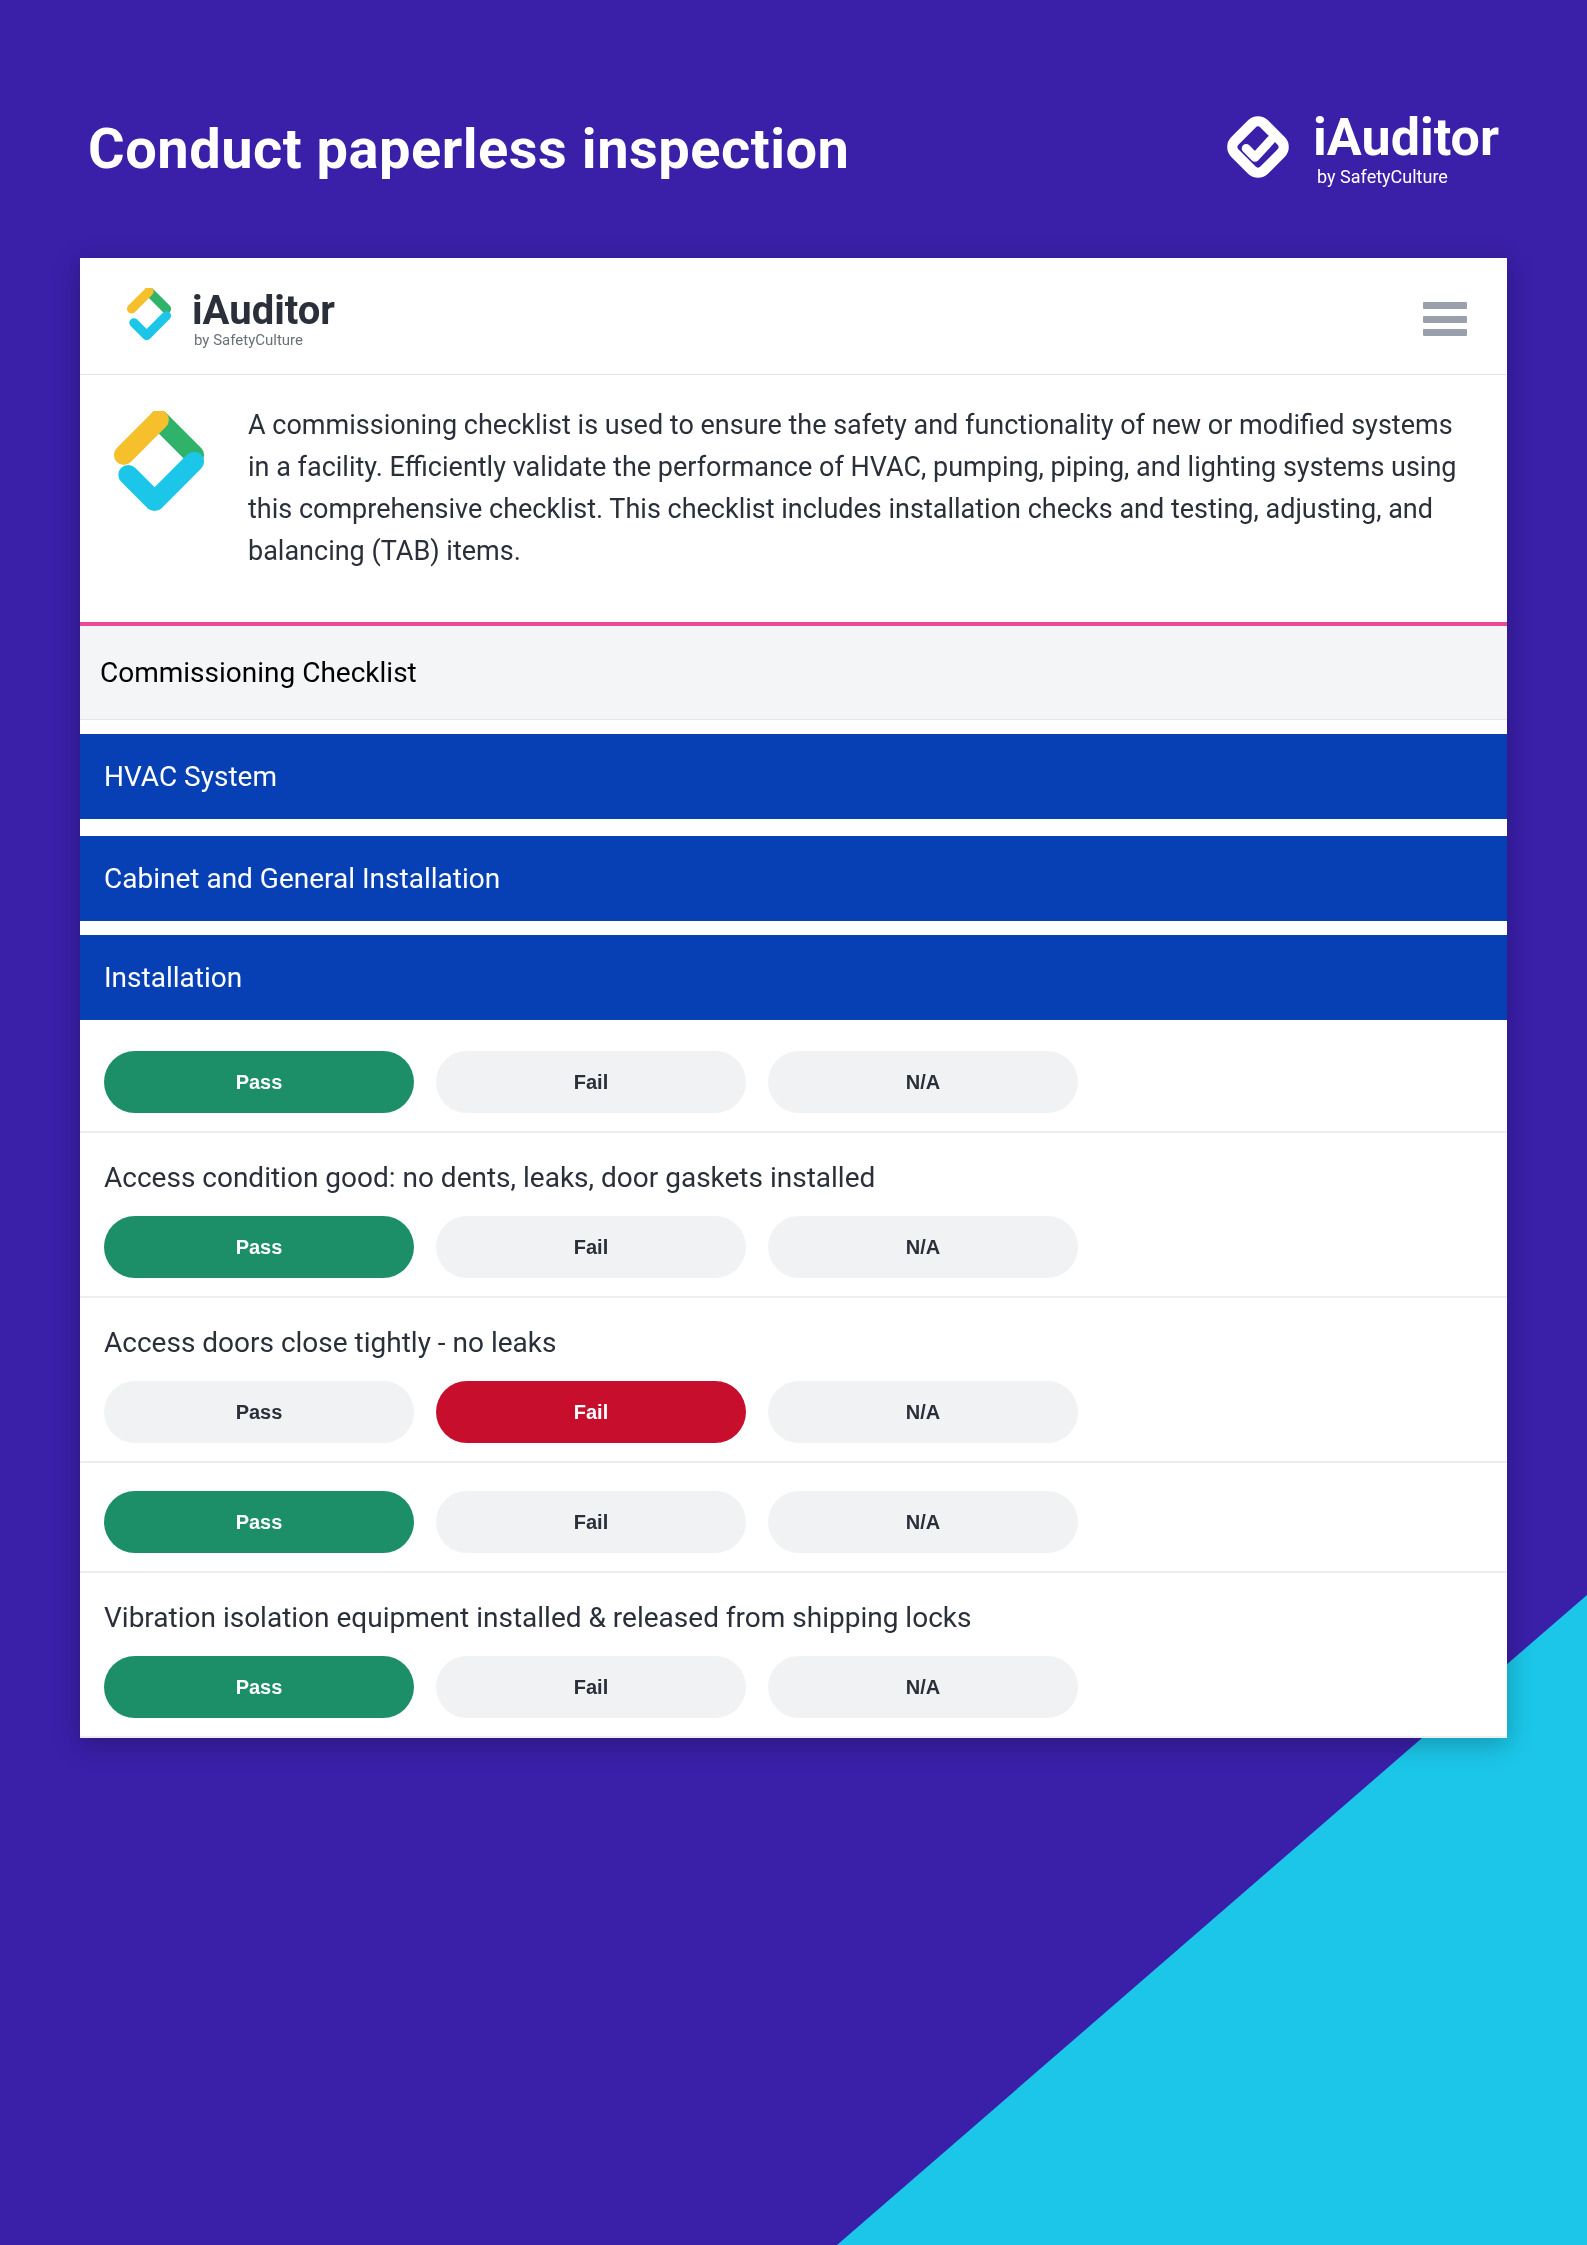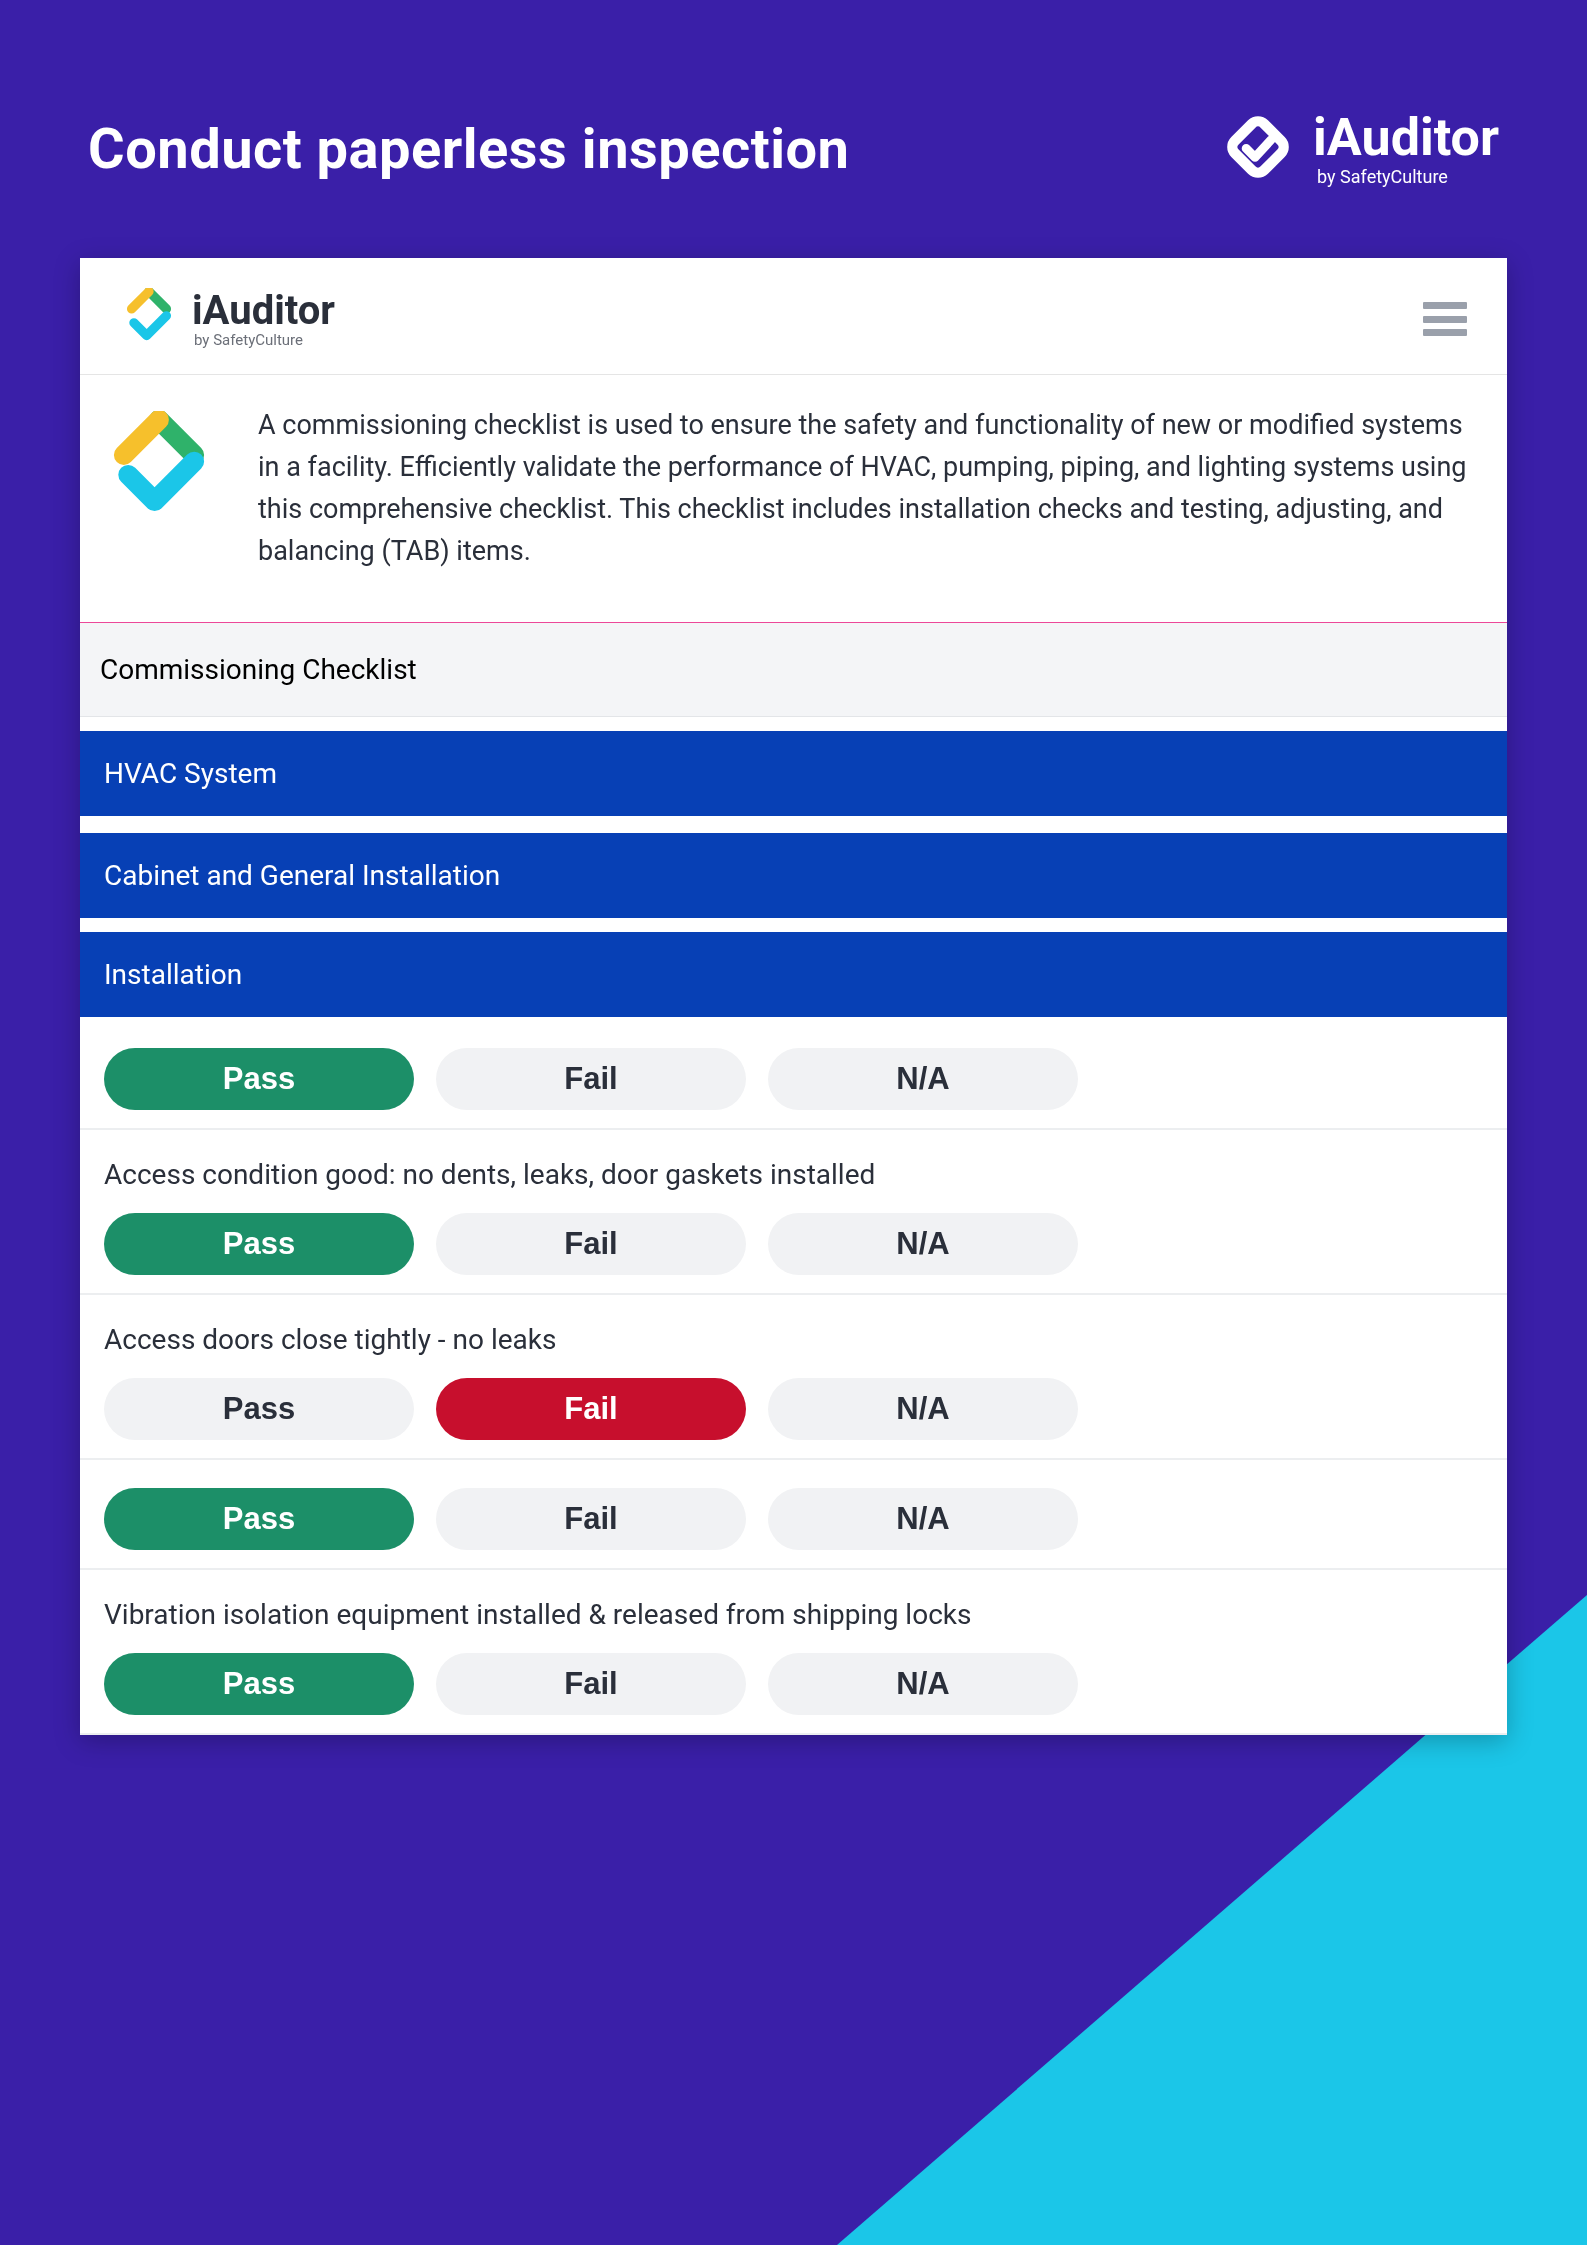--- a/index.html
+++ b/index.html
@@ -72,23 +72,23 @@
     display: flex; flex-direction: column; justify-content: space-between;
     cursor: pointer;
   }
   .hamburger span {
     display: block; height: 7px; width: 100%;
     background: #9aa0ab; border-radius: 1px;
   }
 
   .desc-row {
     display: flex;
-    gap: 44px;
+    gap: 34px;
     padding: 30px 40px 50px 24px;
-    border-bottom: 1px solid #ec4899;
+    border-bottom: 4px solid #ec4899;
     background: #fff;
   }
   .desc-icon { flex: 0 0 auto; width: 110px; height: 110px; margin-top: 6px; }
   .desc-text {
     font-size: 27px;
     line-height: 1.55;
     color: #2a2f3a;
     flex: 1 1 auto;
   }
 
@@ -117,21 +117,21 @@
     color: #2a2f3a;
     margin-bottom: 22px;
   }
   .btn-row { display: flex; gap: 22px; }
   .opt-btn {
     flex: 0 0 auto;
     width: 310px;
     height: 62px;
     border: none;
     border-radius: 32px;
-    font-size: 31px;
+    font-size: 20px;
     font-weight: 600;
     cursor: pointer;
     background: #f1f2f4;
     color: #2a2f3a;
   }
   .opt-btn.na { width: 310px; }
   .opt-btn.pass-active { background: #1c8f68; color: #fff; }
   .opt-btn.fail-active { background: #c70f2d; color: #fff; }
 </style>
 </head>

